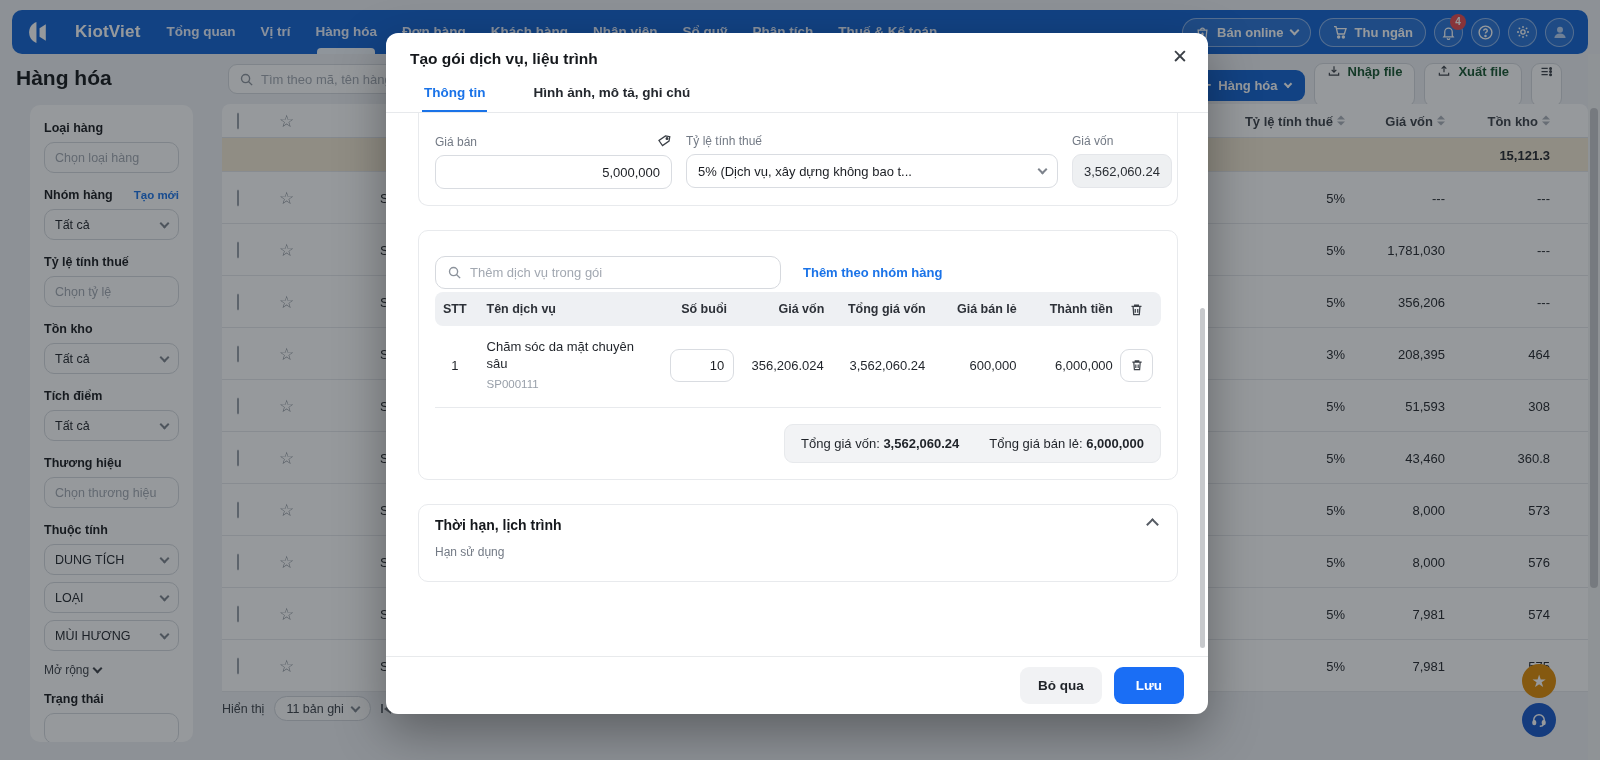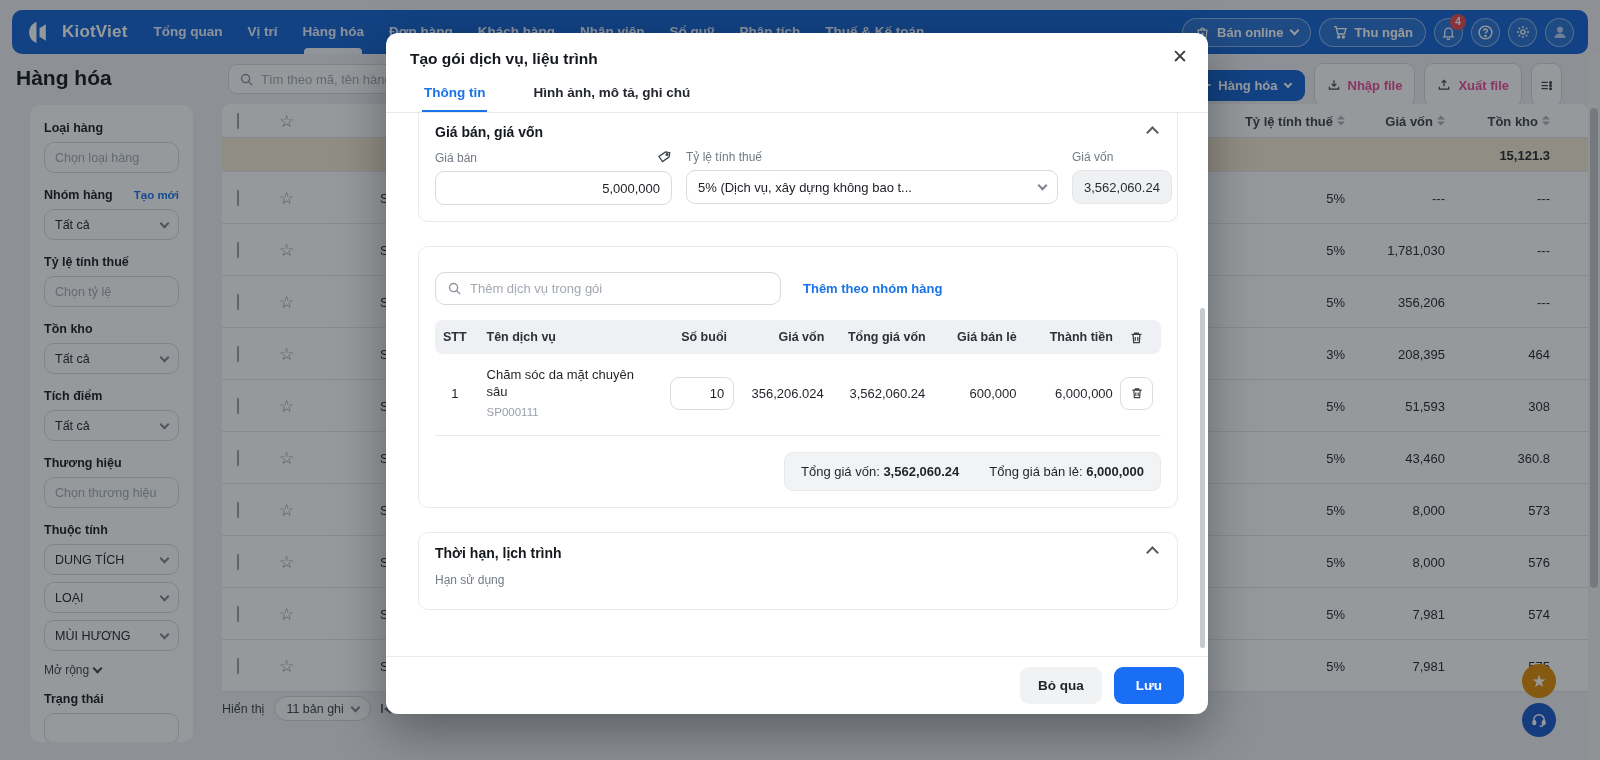--- a/index.html
+++ b/index.html
@@ -6,21 +6,21 @@
   html,body { width:1600px; height:760px; overflow:hidden;
     font-family:"Liberation Sans", sans-serif; background:#eef0f4; }
 
   
   .app { position:absolute; inset:0; }
 
   
   .navbar { position:absolute; left:12px; right:12px; top:10px; height:44px;
     background:#0f62d2; border-radius:10px; display:flex; align-items:center;
     padding:0 14px; color:#fff; }
-  .brand { display:flex; align-items:center; gap:11px; margin-right:26px; }
+  .brand { display:flex; align-items:center; gap:24px; margin-right:26px; }
   .brand-name { font-size:17px; font-weight:bold; letter-spacing:.2px; }
   .nav-items { display:flex; height:44px; align-items:center; gap:25px; }
   .nav-item { position:relative; height:44px; line-height:44px; font-size:13.5px;
     font-weight:bold; color:#eaf1ff; cursor:pointer; white-space:nowrap; }
   .nav-item .indicator { position:absolute; bottom:0; left:50%; transform:translateX(-50%);
     width:58px; height:6px; background:rgba(255,255,255,.95); border-radius:4px 4px 0 0; }
   .nav-right { margin-left:auto; display:flex; align-items:center; gap:8px; }
   .pill { display:flex; align-items:center; gap:7px; height:29px; padding:0 12px;
     border:1px solid rgba(255,255,255,.45); background:rgba(255,255,255,.10);
     border-radius:15px; font-size:13px; font-weight:bold; cursor:pointer; }
@@ -48,22 +48,22 @@
   .f-select .chev { color:#7d838c; }
   .more-link { margin-top:12px; font-size:12px; color:#3c4047; display:flex; align-items:center; gap:5px; cursor:pointer; }
 
   
   .search-box { position:absolute; left:228px; top:64px; width:292px; height:30px;
     border:1px solid #d6d9de; border-radius:9px; background:#fff; display:flex;
     align-items:center; gap:7px; padding:0 10px; font-size:13px; color:#a2a8b1; }
   .top-actions { position:absolute; top:63px; right:38px; display:flex; gap:9px; align-items:center; }
   .btn-blue { display:flex; align-items:center; gap:7px; height:31px; padding:0 14px;
     background:#0f62d2; color:#fff; font-size:13px; font-weight:bold; border-radius:9px; cursor:pointer; }
-  .btn-white { display:flex; align-items:center; gap:7px; height:44px; padding:0 12px;
-    background:#fff; border:1px solid #d6d9de; color:#ec4899; font-size:13px; font-weight:bold;
+  .btn-white { display:flex; gap:7px; height:44px; padding:0 12px;
+    background:#fff; border:1px solid #d6d9de; color:#14532d; font-size:13px; font-weight:bold;
     border-radius:9px; cursor:pointer; }
   .btn-sq { width:31px; justify-content:center; padding:0; }
 
   
   .ptable { position:absolute; left:222px; right:12px; top:104px; }
   .prow { position:relative; background:#fff; border-bottom:1px solid #e6e8ec; }
   .prow.head { height:34px; border-radius:8px 8px 0 0; border-bottom:1px solid #dfe2e7; }
   .prow.summary { height:34px; background:#f4ead3; }
   .prow.data { height:52px; }
   .pcell { position:absolute; top:50%; transform:translateY(-50%); font-size:13px; color:#23262b; }
@@ -133,21 +133,21 @@
   .inp input.num { text-align:right; }
   .inp.sel { justify-content:space-between; cursor:pointer; }
   .inp.sel .chev { color:#7d838c; }
   .inp.disabled { background:#eef0f2; border-color:#e4e6ea; justify-content:flex-end; color:#2a2e34; }
 
   .svc-search-row { display:flex; align-items:center; gap:22px; margin-top:13px; }
   .svc-search { width:346px; height:33px; border:1px solid #d6d9de; border-radius:10px;
     display:flex; align-items:center; gap:8px; padding:0 11px; font-size:13px; color:#a2a8b1; background:#fff; }
   .link-blue { font-size:13px; font-weight:bold; color:#1a73e8; cursor:pointer; }
 
-  .svc-table { margin-top:15px; }
+  .svc-table { margin-top:3px; }
   .svc-hrow { display:flex; align-items:center; height:34px; background:#eef0f3; border-radius:8px;
     font-size:12.5px; font-weight:bold; color:#2d3138; }
   .svc-row { display:flex; align-items:center; padding:13px 0 11px; font-size:13px; color:#1f2329; }
   .cstt { width:46px; text-align:center; }
   .cname { width:208px; padding-left:12px; line-height:1.3; }
   .cname .code { font-size:11.5px; color:#99a0aa; margin-top:4px; }
   .csess { width:92px; display:flex; justify-content:flex-end; }
   .csess-h { width:92px; text-align:right; padding-right:8px; }
   .sess-input { width:64px; height:33px; border:1px solid #d9dce1; border-radius:9px; text-align:right;
     padding:0 9px; font-size:13px; font-family:inherit; outline:0; color:#1b1e23; }
@@ -506,24 +506,20 @@
     <div class="m-close">✕</div>
   </div>
   <div class="m-tabs">
     <div class="m-tab active">Thông tin</div>
     <div class="m-tab">Hình ảnh, mô tả, ghi chú</div>
   </div>
 
   <div class="m-body">
 
     <div class="card cut-top">
-      <div class="c-titlerow">
-        <span class="c-title">Giá bán, giá vốn</span>
-        <span class="collapse"></span>
-      </div>
       <div class="fields">
         <div>
           <div class="fld-label">
             <span>Giá bán</span>
             <svg width="15" height="15" viewBox="0 0 24 24" fill="none" stroke="#3a3f46" stroke-width="2">
               <path d="M12 3 h7 v7 l-9 9 -7 -7 Z" transform="rotate(10 12 12)"></path>
                 <circle cx="16" cy="7" r="1.4" fill="#3a3f46"></circle>
             </svg>
           </div>
           <div class="inp">

